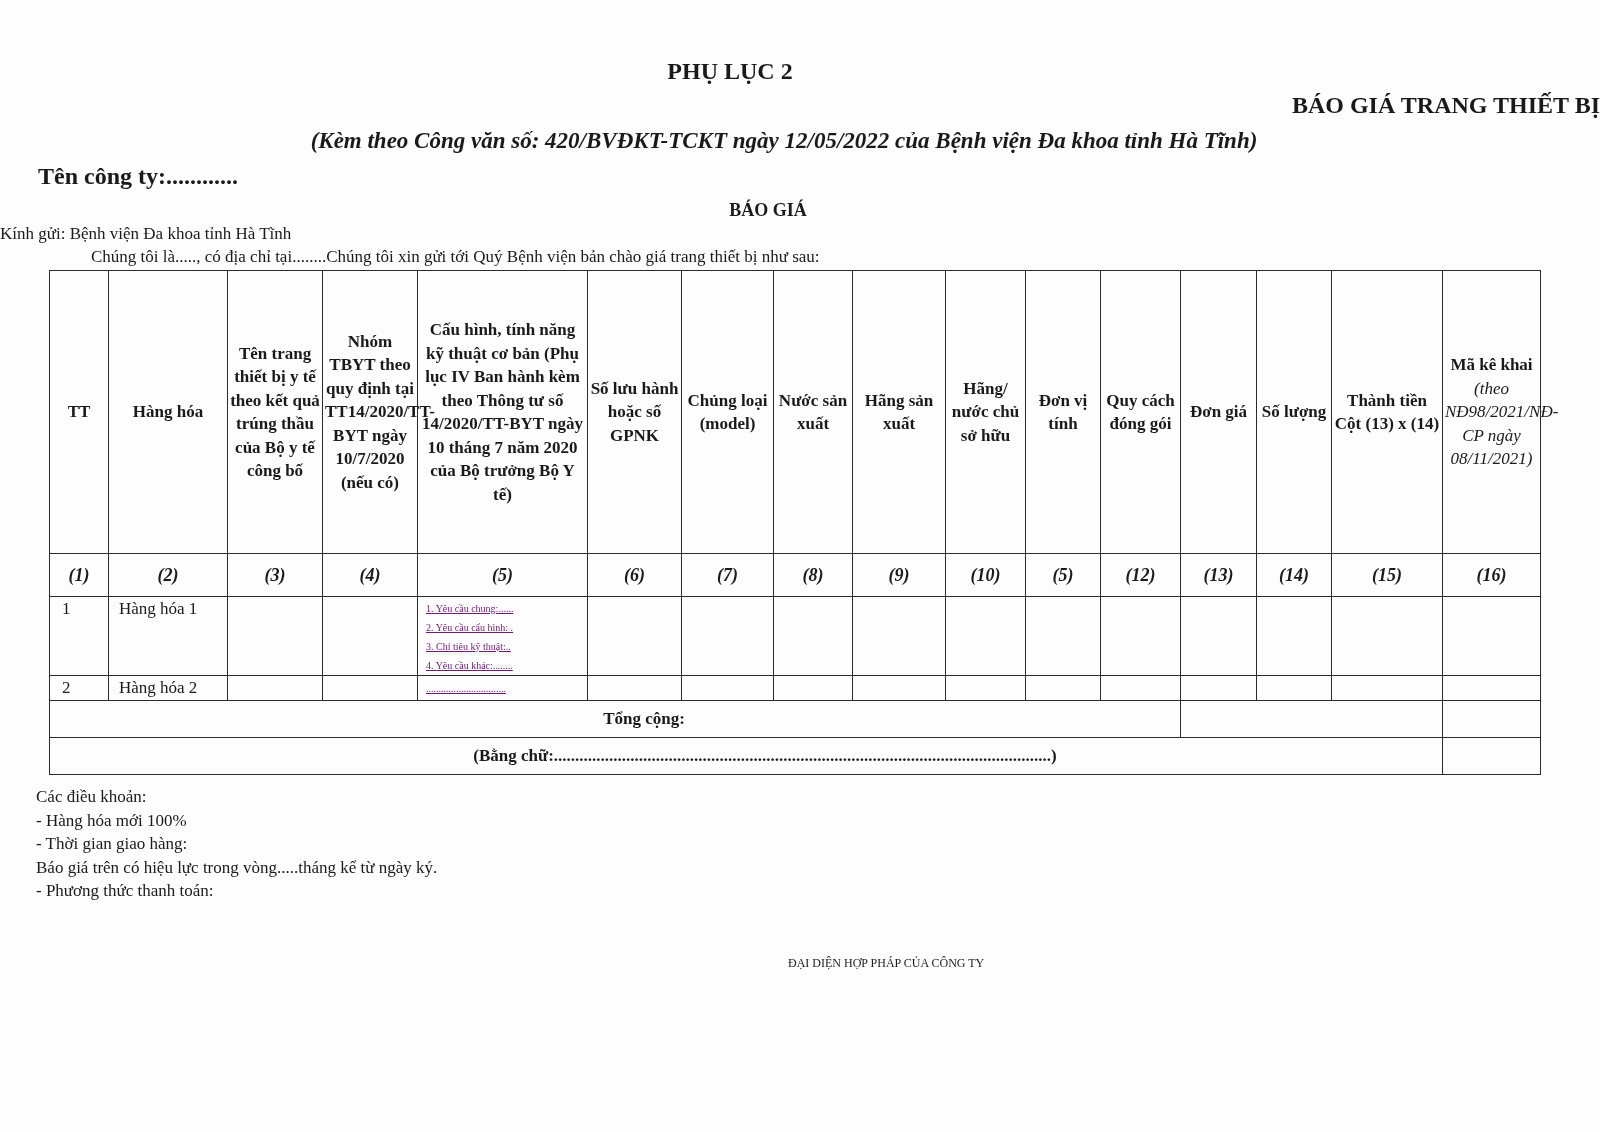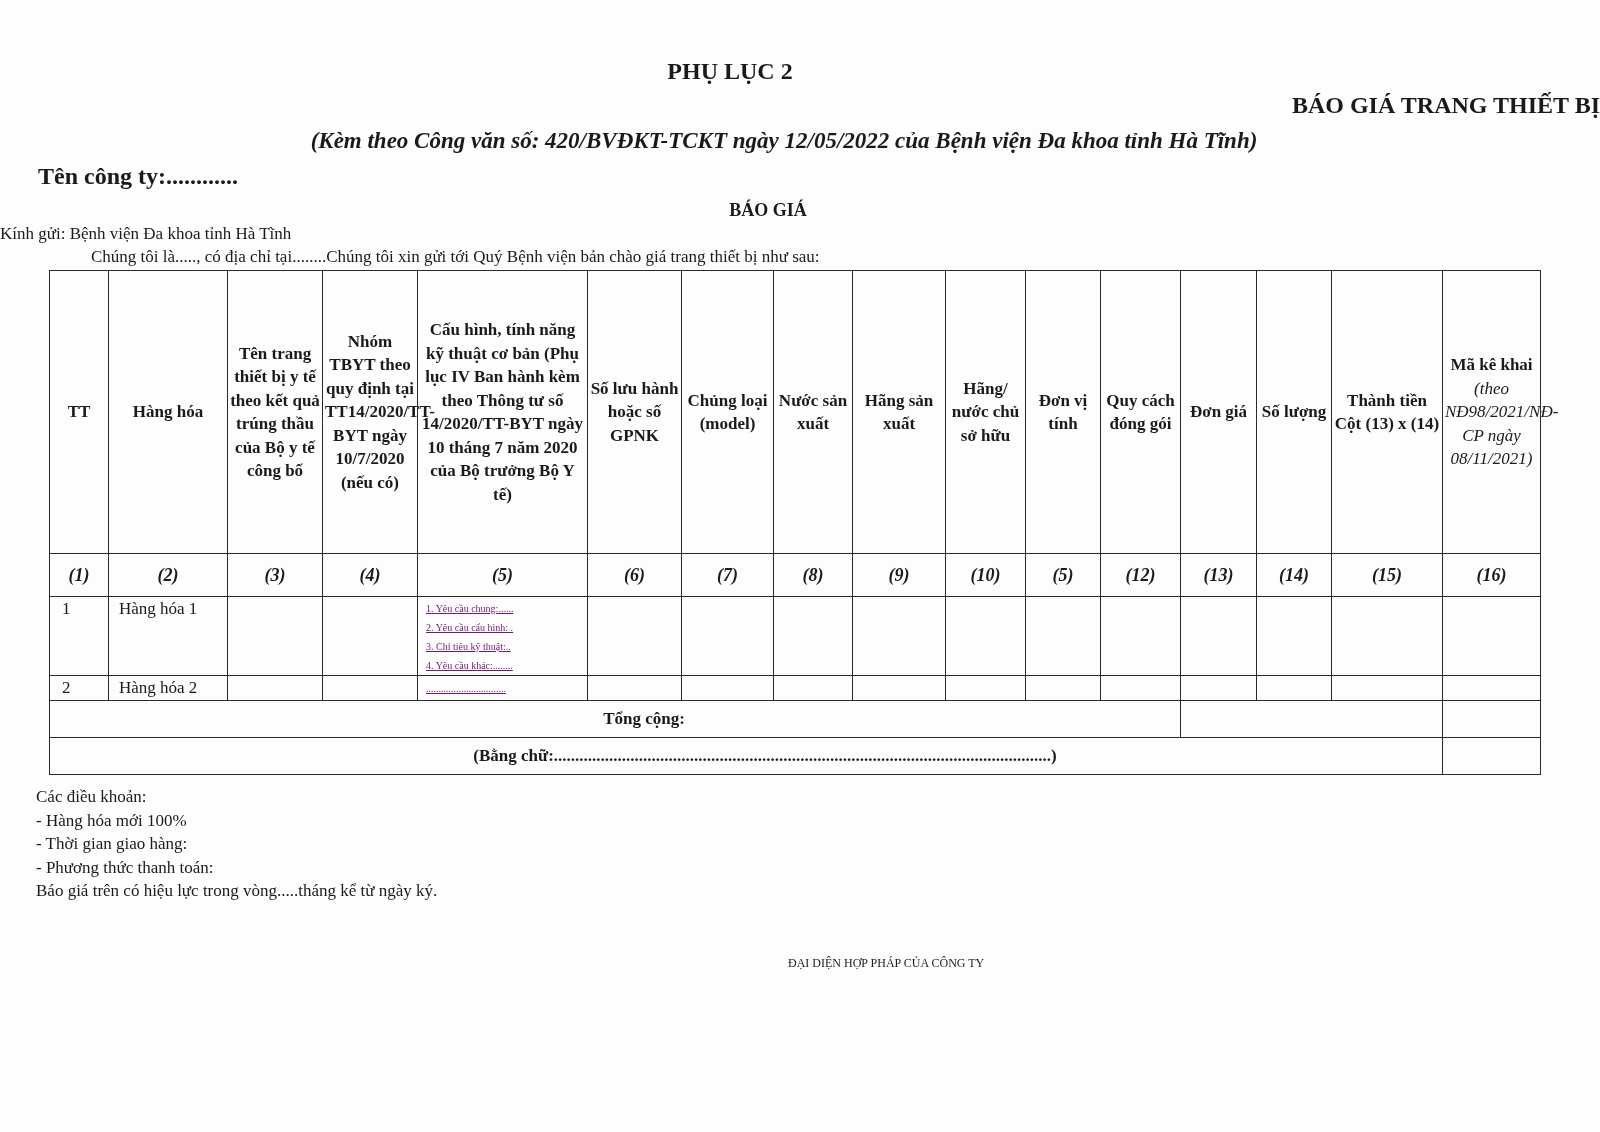--- a/index.html
+++ b/index.html
@@ -154,17 +154,17 @@
     <td colspan="15" class="b" style="padding-left:40px">(Bằng chữ:.....................................................................................................................)</td>
     <td></td>
   </tr>
 </tbody>
   </table>
 
 <div class="abs notes">
   <div>Các điều khoản:</div>
   <div>- Hàng hóa mới 100%</div>
   <div>- Thời gian giao hàng:</div>
+  <div>Báo giá trên có hiệu lực trong vòng.....tháng kể từ ngày ký.</div>
   <div>- Phương thức thanh toán:</div>
-  <div>Báo giá trên có hiệu lực trong vòng.....tháng kể từ ngày ký.</div>
 </div>
 
 <div class="abs sign">ĐẠI DIỆN HỢP PHÁP CỦA CÔNG TY</div>
 
 </body></html>

